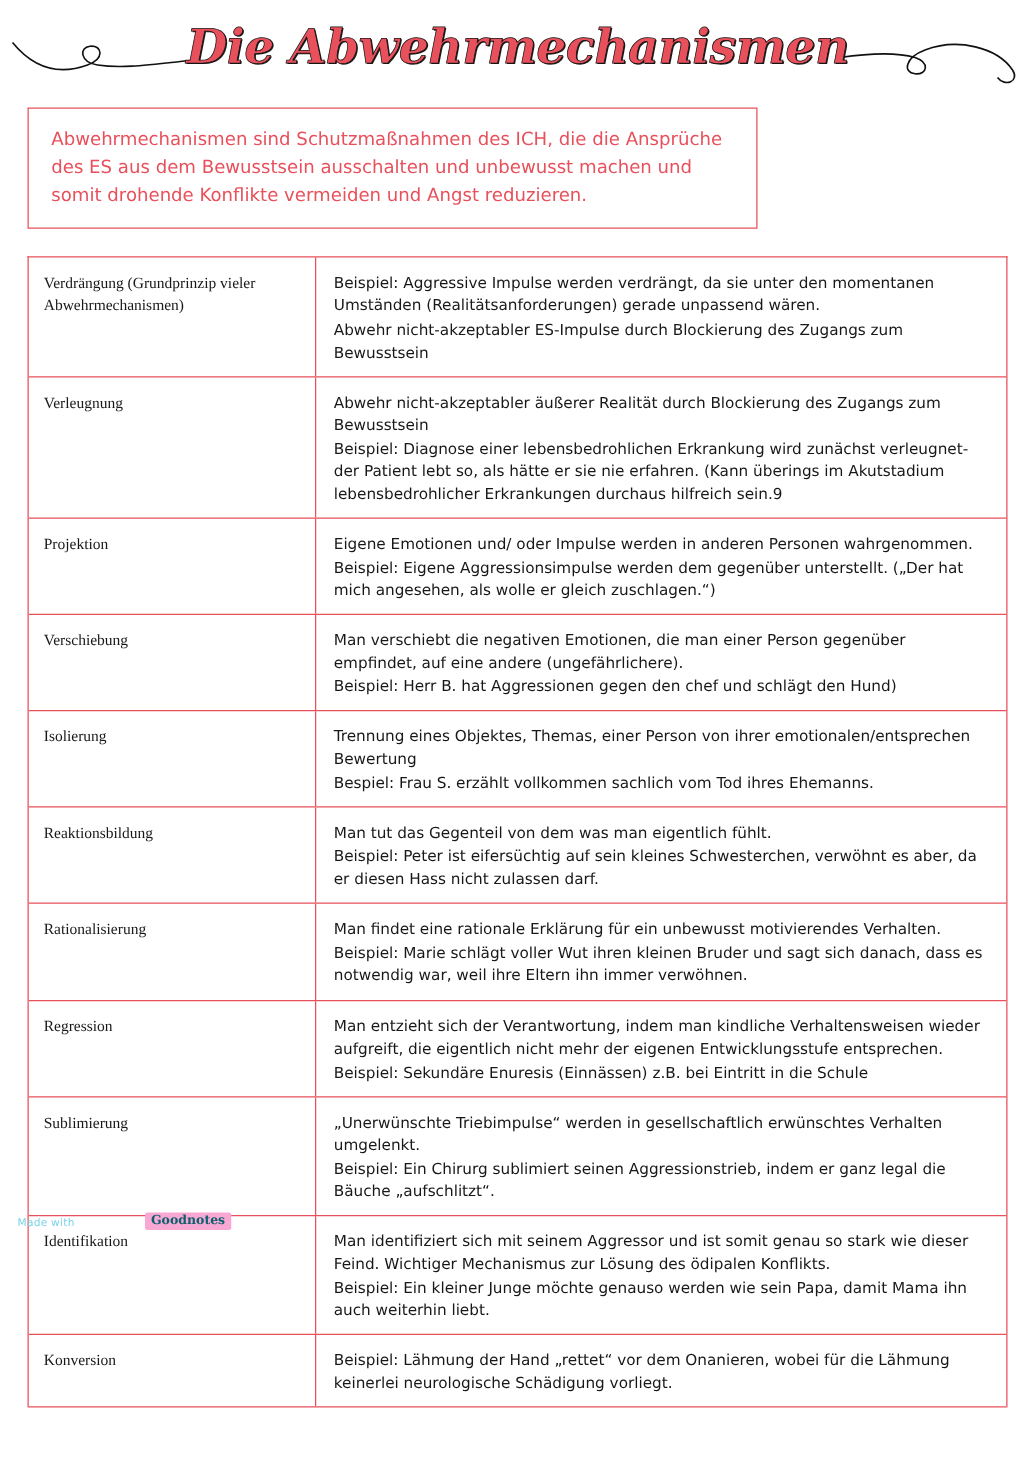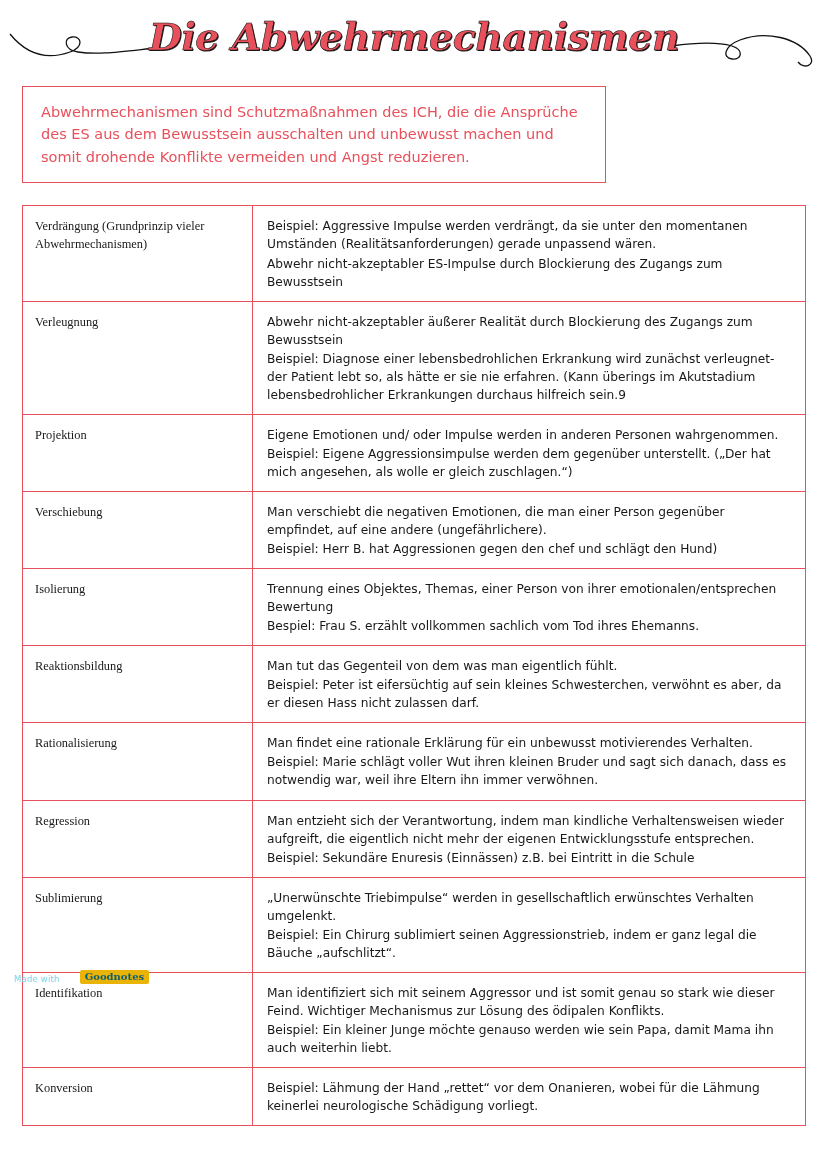--- a/index.html
+++ b/index.html
@@ -113,27 +113,28 @@
     align-items: flex-end;
     gap: 20px;
     font-size: 9px;
   }
   .made-with {
     color: #7bd3e8;
     font-size: 8.5px;
     letter-spacing: 0.2px;
   }
   .goodnotes {
-    background: #eab308;
+    background: #f9a8d4;
     color: #0e5f6d;
     font-size: 10px;
     font-weight: bold;
     padding: 1px 5px 2px 5px;
     border-radius: 2px;
     font-family: "DejaVu Serif", serif;
+    margin-left: 36px;
   }
 </style>
 </head>
 <body>
 
 <div class="page">
 
   <div class="header">
     <svg class="swash left" viewBox="0 0 150 42">
       <path d="M2 8 C 20 30, 40 34, 62 26 C 76 21, 74 10, 64 11 C 55 12, 56 24, 70 26 C 90 29, 110 26, 148 22" fill="none" stroke="#111" stroke-width="1.3"></path>

